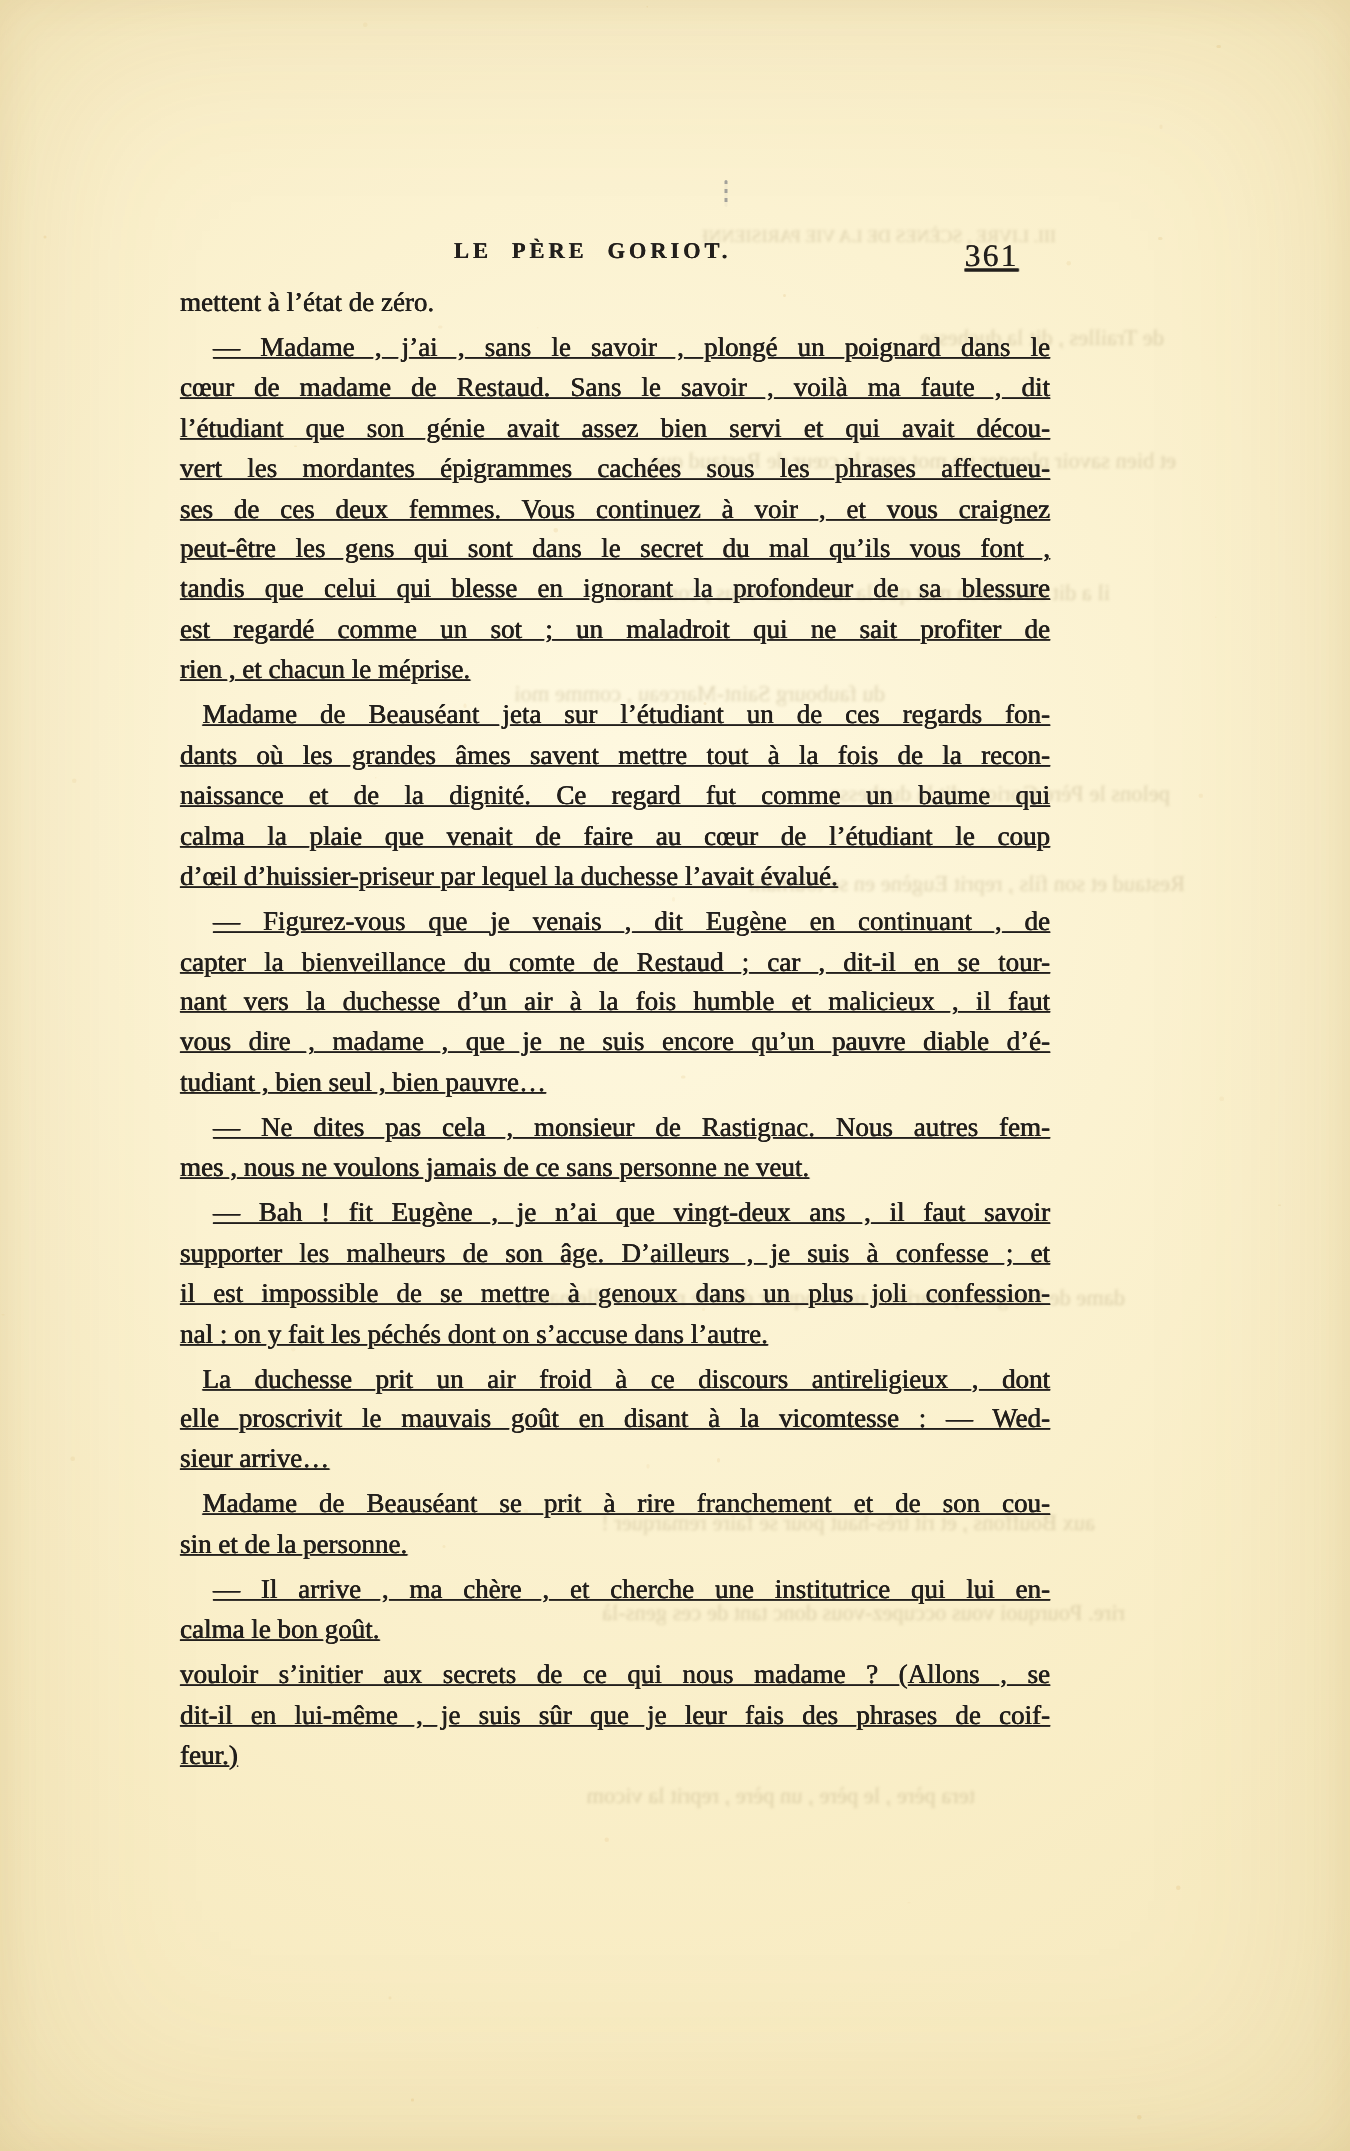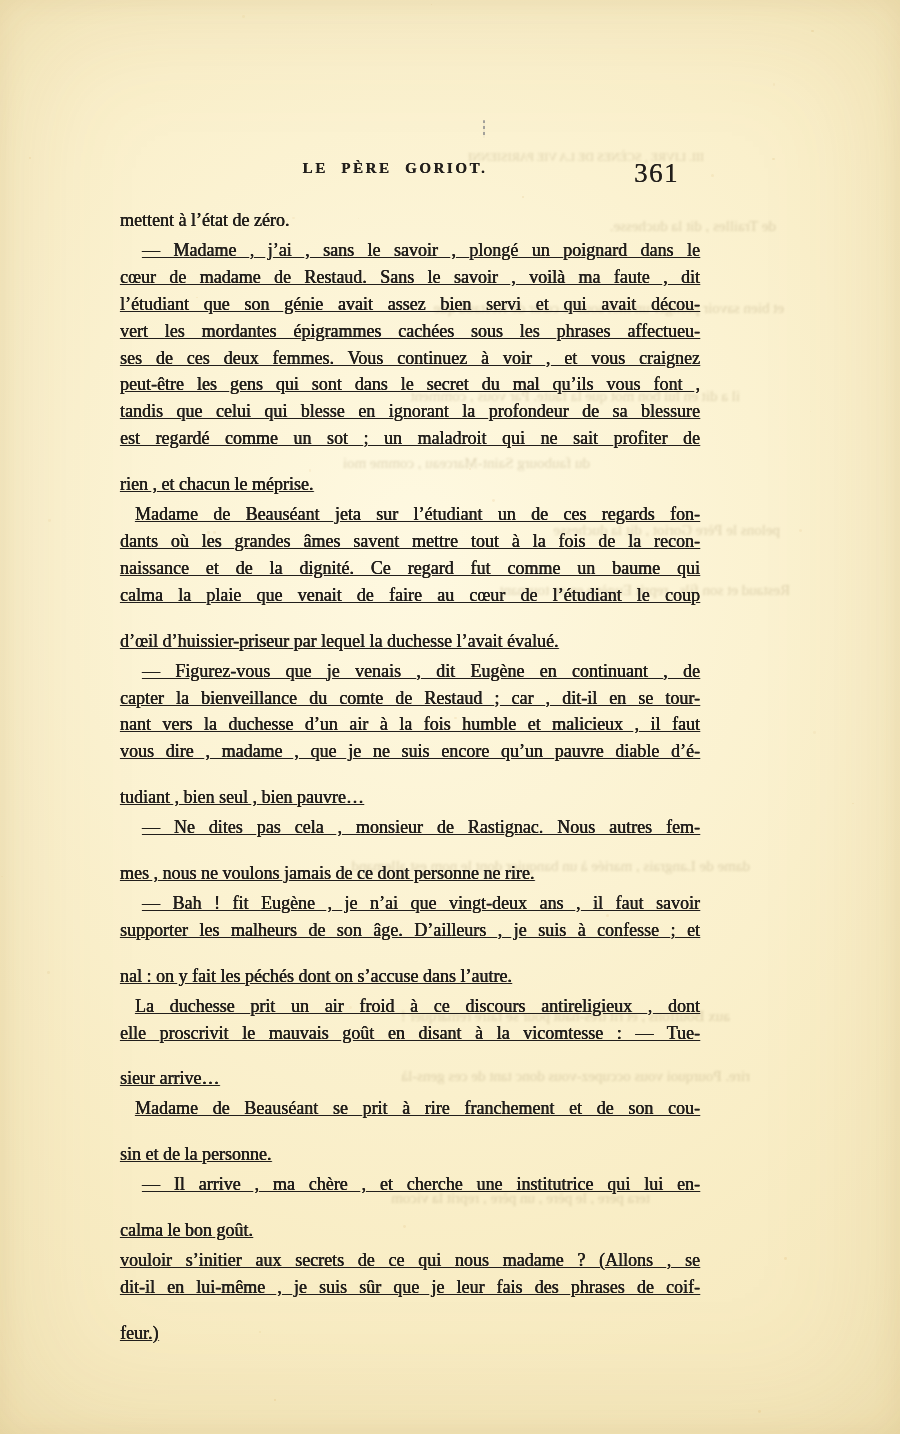--- a/index.html
+++ b/index.html
@@ -72,24 +72,25 @@
     font-weight: bold;
     letter-spacing: 2.6px;
     word-spacing: 7px;
     color: var(--ink, #221f1c);
     text-shadow: 0.25px 0 0 currentColor;
   }
   .page-number {
     position: absolute;
     right: 6px;
     top: 0;
-    font-size: 27px;
+    font-size: 21px;
     letter-spacing: 1.5px;
     color: var(--ink, #221f1c);
     text-shadow: 0.25px 0 0 currentColor;
+    text-decoration: underline;
   }
 
   
   .artifact-mark {
     position: absolute;
     left: 483px;
     top: 120px;
     width: 2px;
     height: 18px;
     background: repeating-linear-gradient(
@@ -111,21 +112,20 @@
     text-shadow: 0.28px 0 0 currentColor, -0.1px 0 0 currentColor;
   }
   .para { margin: 0; }
   .para + .para { margin-top: 3px; text-decoration: underline; }
   .line {
     text-align: justify;
     text-align-last: justify;
   }
   .line.last {
     text-align-last: left;
-    margin-top: 19px;
   }
   .para.dialogue .line.first { padding-left: 22px; }
   .para.narrative .line.first { padding-left: 15px; }
   .para.continuation .line.first { padding-left: 0; }
 </style>
 </head>
 <body>
 
 <div class="paper"></div>
 <div class="speckles">
@@ -218,30 +218,31 @@
     </div>
     <div class="para dialogue">
       <div class="line first">— Figurez-vous que je venais , dit Eugène en continuant , de</div>
       <div class="line">capter la bienveillance du comte de Restaud ; car , dit-il en se tour-</div>
       <div class="line">nant vers la duchesse d’un air à la fois humble et malicieux , il faut</div>
       <div class="line">vous dire , madame , que je ne suis encore qu’un pauvre diable d’é-</div>
       <div class="line last">tudiant , bien seul , bien pauvre…</div>
     </div>
     <div class="para dialogue">
       <div class="line first">— Ne dites pas cela , monsieur de Rastignac. Nous autres fem-</div>
-      <div class="line last">mes , nous ne voulons jamais de ce dont personne ne rire.</div>
+      <div class="line last">mes , nous ne voulons jamais de ce sans personne ne veut.</div>
     </div>
     <div class="para dialogue">
       <div class="line first">— Bah ! fit Eugène , je n’ai que vingt-deux ans , il faut savoir</div>
       <div class="line">supporter les malheurs de son âge. D’ailleurs , je suis à confesse ; et</div>
+      <div class="line">il est impossible de se mettre à genoux dans un plus joli confession-</div>
       <div class="line last">nal : on y fait les péchés dont on s’accuse dans l’autre.</div>
     </div>
     <div class="para narrative">
       <div class="line first">La duchesse prit un air froid à ce discours antireligieux , dont</div>
-      <div class="line">elle proscrivit le mauvais goût en disant à la vicomtesse : — Tue-</div>
+      <div class="line">elle proscrivit le mauvais goût en disant à la vicomtesse : — Wed-</div>
       <div class="line last">sieur arrive…</div>
     </div>
     <div class="para narrative">
       <div class="line first">Madame de Beauséant se prit à rire franchement et de son cou-</div>
       <div class="line last">sin et de la personne.</div>
     </div>
     <div class="para dialogue">
       <div class="line first">— Il arrive , ma chère , et cherche une institutrice qui lui en-</div>
       <div class="line last">calma le bon goût.</div>
     </div>

